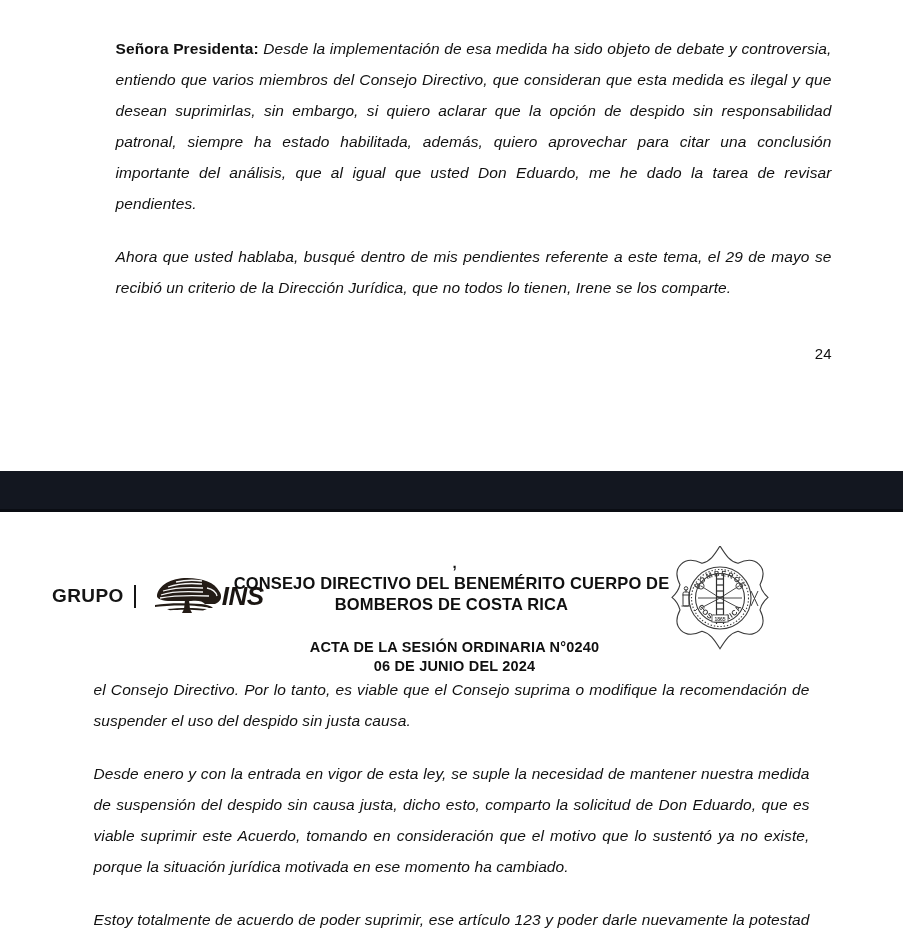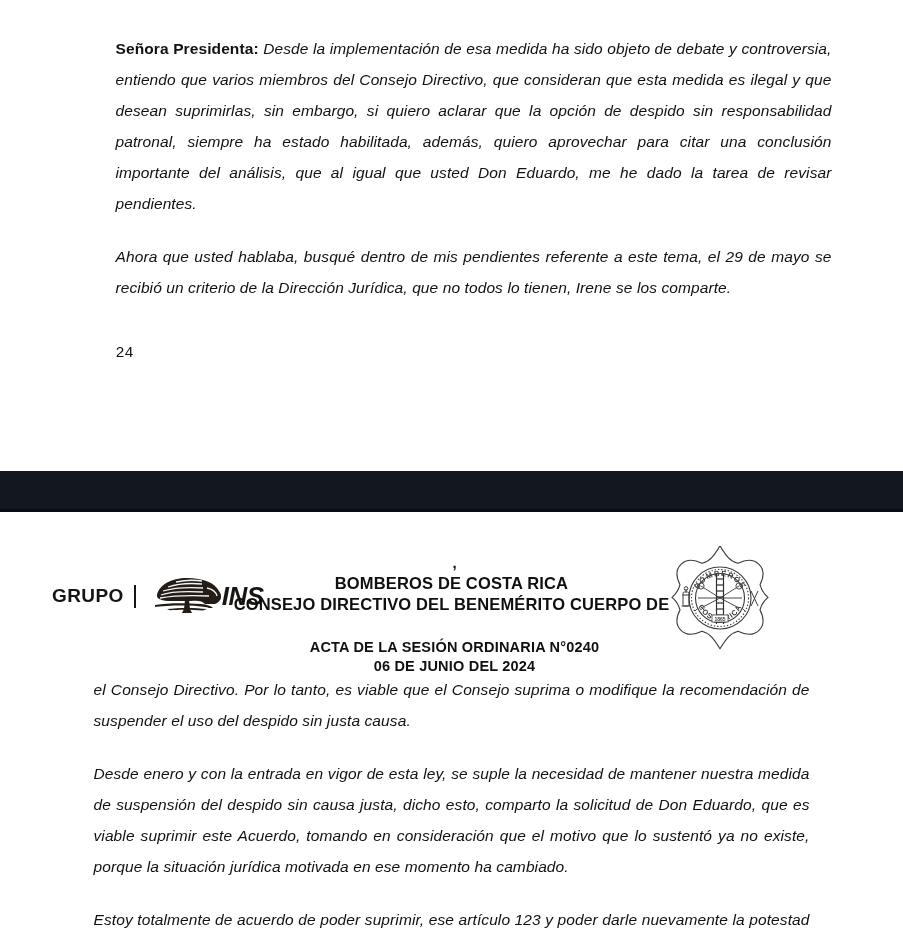--- a/index.html
+++ b/index.html
@@ -46,26 +46,25 @@
   p.para .lead {
     font-style: normal;
     font-weight: bold;
   }
 
   .first-para {
     padding-top: 17px;
   }
 
   .page-number {
-    text-align: left;
+    text-align: right;
     font-style: normal;
     font-size: 15px;
     color: #111111;
     margin-top: 42px;
-    font-family: Liberation Mono, monospace;
   }
 
   
   .separator {
     width: 903px;
     height: 41px;
     background: #131720;
     border-bottom: 3px solid #0a0d13;
     box-sizing: border-box;
   }
@@ -216,22 +215,22 @@
             <path d="M22 34 C34 32.5, 50 32.5, 62 34 L58 35.5 C48 34.6, 34 34.6, 25 35.3 Z"></path>
           </g>
         </svg>
       </span>
       <span class="ins-word">INS</span>
     </div>
 
     <div class="head-center">
       <div class="head-tick">,</div>
       <div class="head-title">
+        <div>CONSEJO DIRECTIVO DEL BENEMÉRITO CUERPO DE</div>
         <div>BOMBEROS DE COSTA RICA</div>
-        <div>CONSEJO DIRECTIVO DEL BENEMÉRITO CUERPO DE</div>
       </div>
       <div class="head-sub">
         <div>ACTA DE LA SESIÓN ORDINARIA N°0240</div>
         <div>06 DE JUNIO DEL 2024</div>
       </div>
     </div>
 
     <div class="badge">
       <svg width="104" height="104" viewBox="0 0 104 104" xmlns="http://www.w3.org/2000/svg">
         <g fill="none" stroke="#3b3b3b" stroke-width="1.1">

